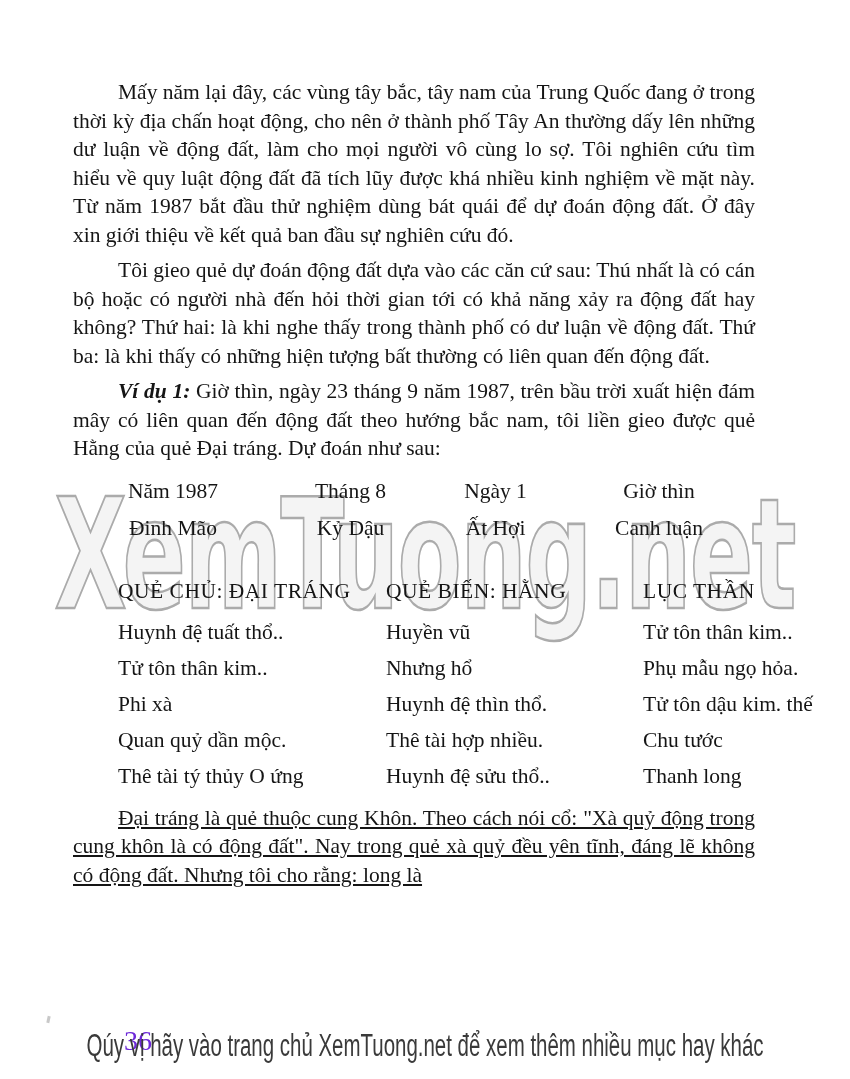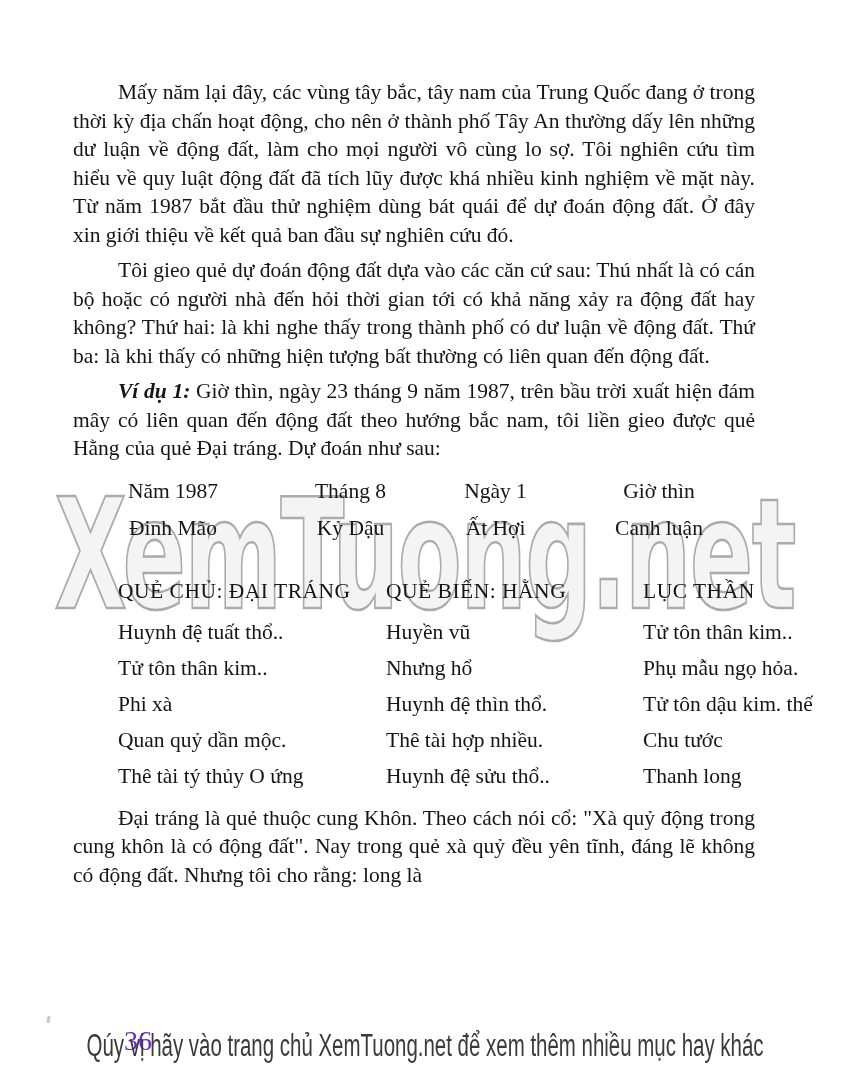--- a/index.html
+++ b/index.html
@@ -44,21 +44,21 @@
   .dt-cell{text-align:center;}
 
   
   .hex-table{
     display:grid;grid-template-columns:268px 257px 1fr;
     padding-left:45px;line-height:36px;
   }
   .hex-head{letter-spacing:0.5px;padding-bottom:5px;}
   .cell{white-space:nowrap;}
 
-  .analysis{margin-top:10px;}
+  .analysis{margin-top:10px;text-decoration:underline;}
 
   
   .page-number{
     position:absolute;left:124px;top:1025px;z-index:2;
     font-size:28px;color:#6d28d9;
     font-family:"Liberation Serif",serif;
   }
   .footer{
     position:absolute;left:50%;top:1028px;z-index:3;
     transform:translateX(-50%) scaleX(0.66);

